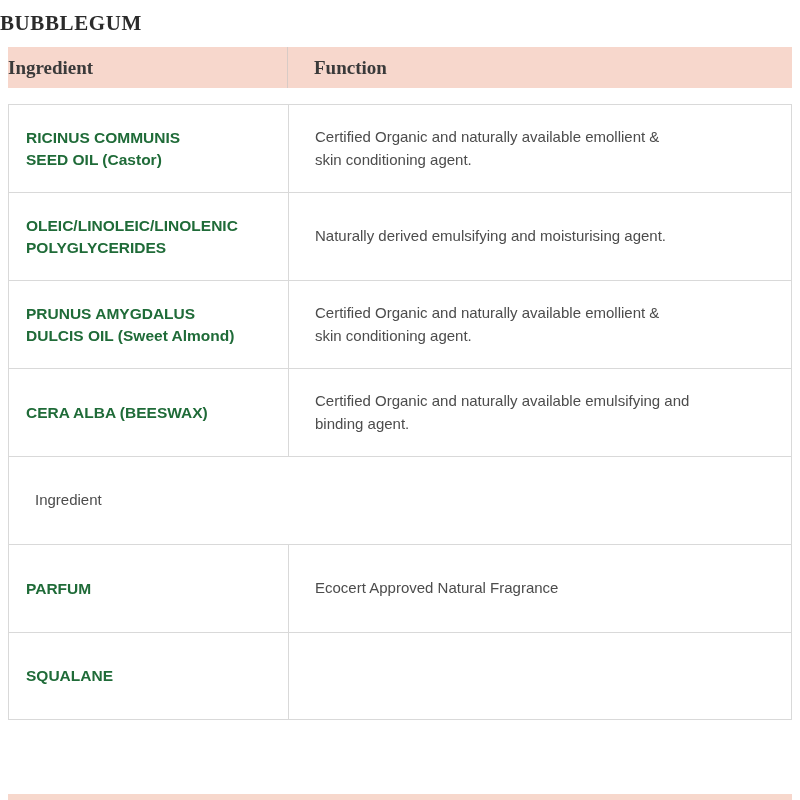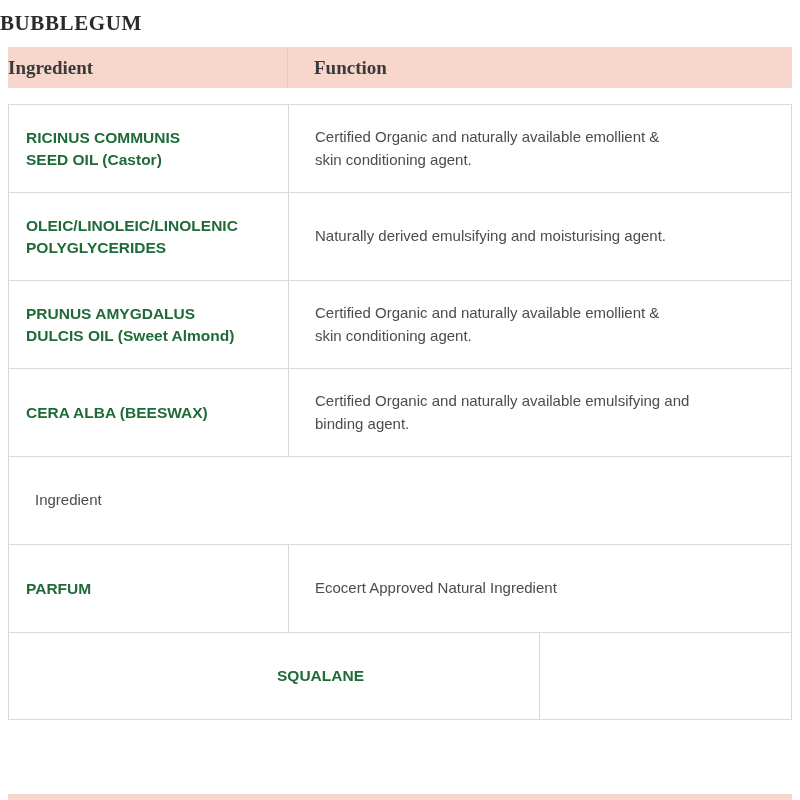--- a/index.html
+++ b/index.html
@@ -62,21 +62,20 @@
     border-left: 1px solid var(--border, #d9d9d9);
     border-right: 1px solid var(--border, #d9d9d9);
   }
   .row {
     display: flex;
     min-height: 87px;
     border-bottom: 1px solid var(--border, #d9d9d9);
   }
   .row:last-child {
     min-height: 86px;
-    justify-content: center;
   }
   .cell-ingredient {
     width: 280px;
     box-sizing: border-box;
     padding: 10px 12px 10px 17px;
     border-right: 1px solid var(--border, #d9d9d9);
     display: flex;
     align-items: center;
     color: var(--ingredient_green, #1f6b38);
     font-weight: bold;
@@ -139,21 +138,21 @@
     <div class="cell-function">Certified Organic and naturally available emulsifying and
 binding agent.</div>
   </div>
 
   <div class="row">
     <div class="cell-function">Ingredient</div>
   </div>
 
   <div class="row">
     <div class="cell-ingredient">PARFUM</div>
-    <div class="cell-function">Ecocert Approved Natural Ingredient</div>
+    <div class="cell-function">Ecocert Approved Natural Fragrance</div>
   </div>
 
 
   <div class="row">
     <div class="cell-ingredient">SQUALANE</div>
   </div>
 </div>
 </div>
 
 <div class="bottom-strip"></div>

